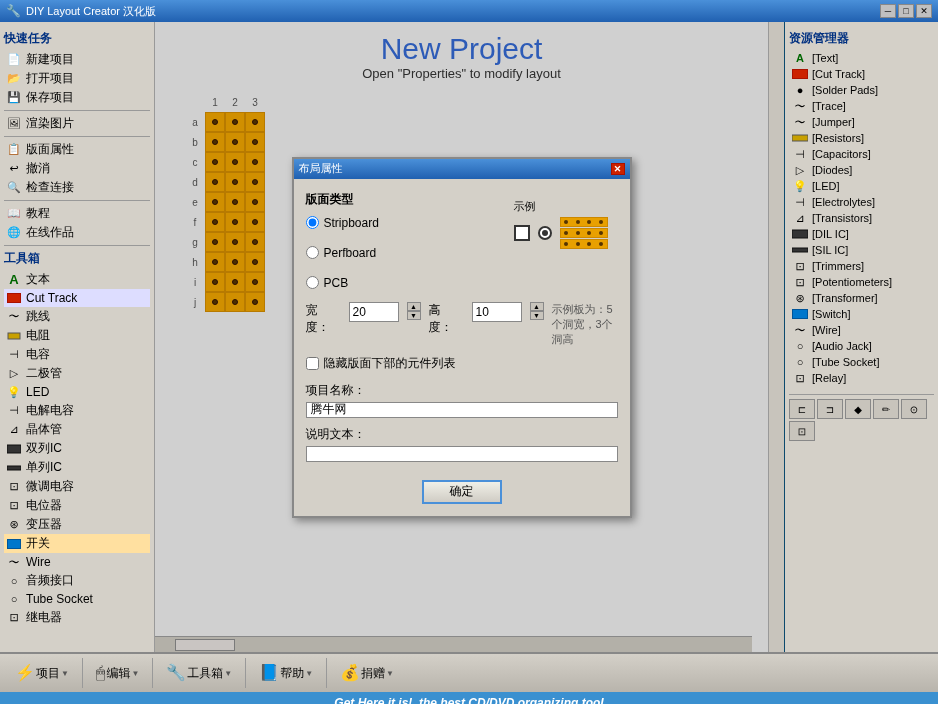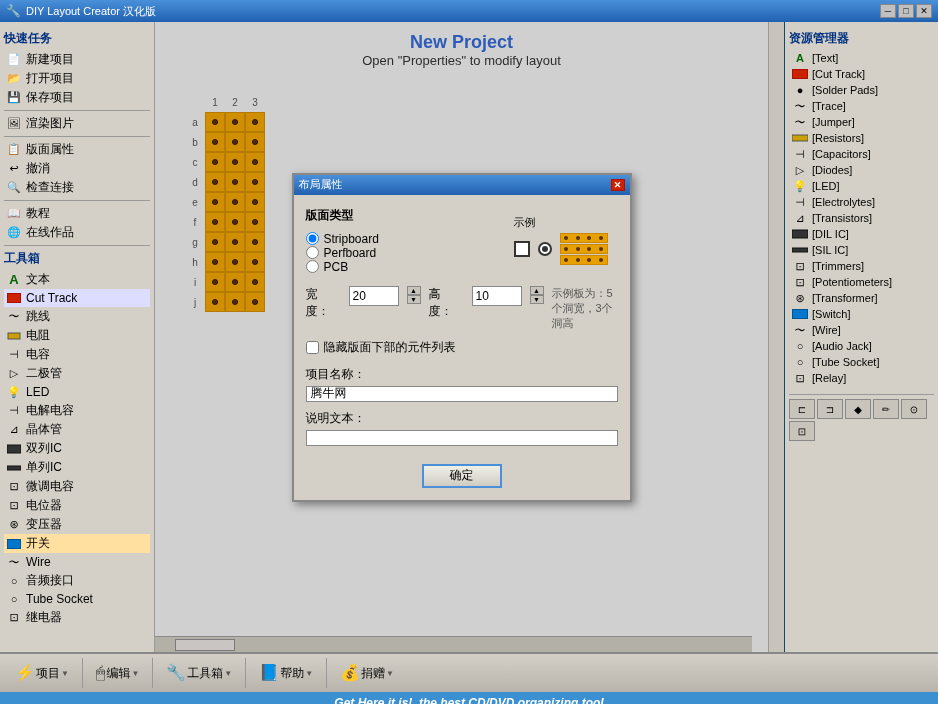--- a/index.html
+++ b/index.html
@@ -64,21 +64,21 @@
     #center-area {
       flex: 1;
       background: #e8e8e8;
       position: relative;
       overflow: hidden;
     }
     #project-title {
       text-align: center;
       padding: 10px 0 2px;
     }
-    #project-title h1 { color: #3366cc; font-size: 18px; font-weight: bold; }
+    #project-title h1 { color: #3366cc; font-size: 30px; font-weight: normal; }
     #project-title p { color: #333; font-size: 13px; }
 
     
     #board-area {
       position: absolute;
       top: 70px;
       left: 30px;
       right: 0;
       bottom: 20px;
       overflow: hidden;
@@ -237,21 +237,21 @@
     #dialog-titlebar .dialog-title { flex: 1; }
     #dialog-close {
       width: 14px; height: 12px;
       background: #cc2200;
       border: 1px solid #aa1100;
       display: flex; align-items: center; justify-content: center;
       cursor: pointer; color: white; font-size: 9px; font-weight: bold;
     }
     #dialog-content { padding: 12px; }
     .dialog-section-title { font-size: 12px; font-weight: bold; margin-bottom: 8px; }
-    .radio-group { display: flex; flex-direction: column; gap: 0; margin-bottom: 12px; }
+    .radio-group { display: flex; flex-direction: column; gap: 16px; margin-bottom: 12px; }
     .radio-item { display: flex; align-items: center; gap: 5px; font-size: 12px; }
     .radio-item input[type=radio] { margin: 0; }
     .preview-label { font-size: 11px; margin-bottom: 3px; }
     .dialog-row {
       display: flex;
       align-items: flex-start;
       gap: 8px;
       margin-bottom: 8px;
       font-size: 12px;
     }

